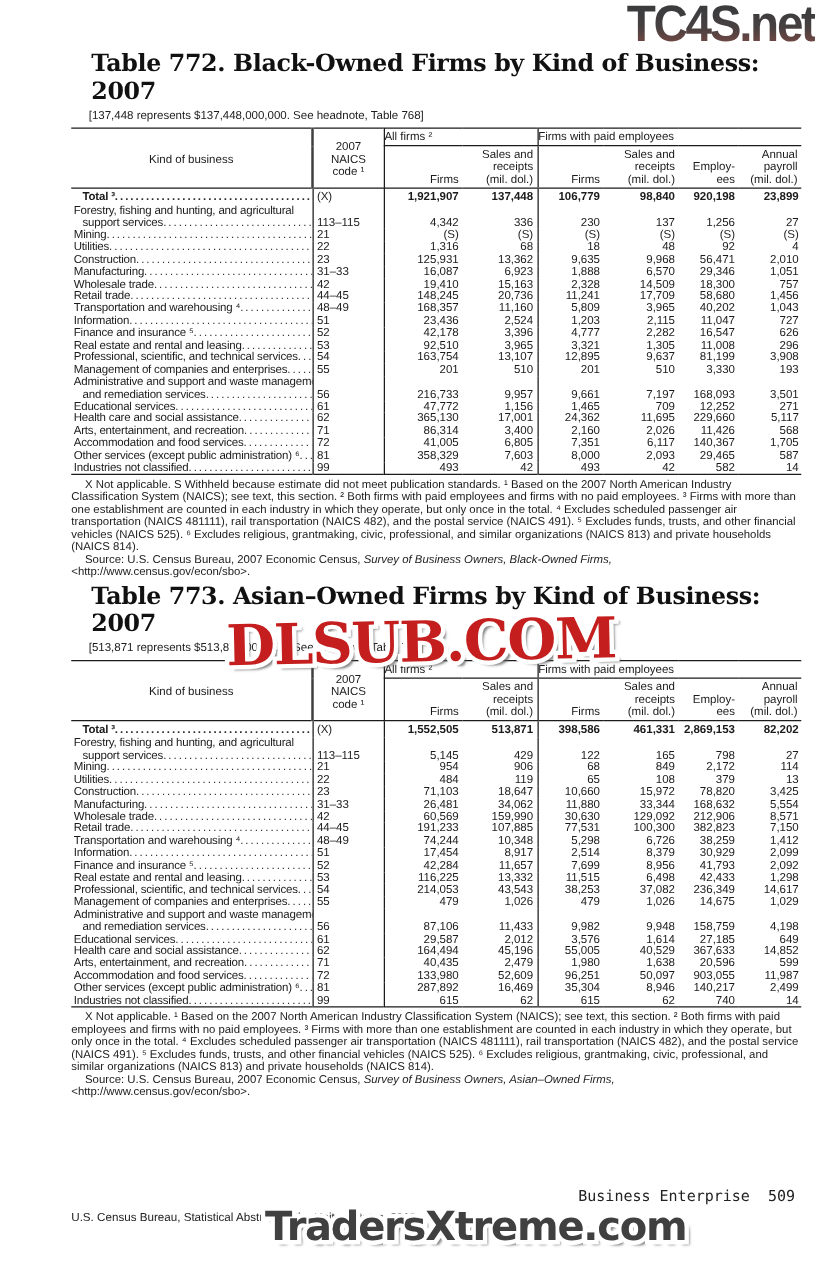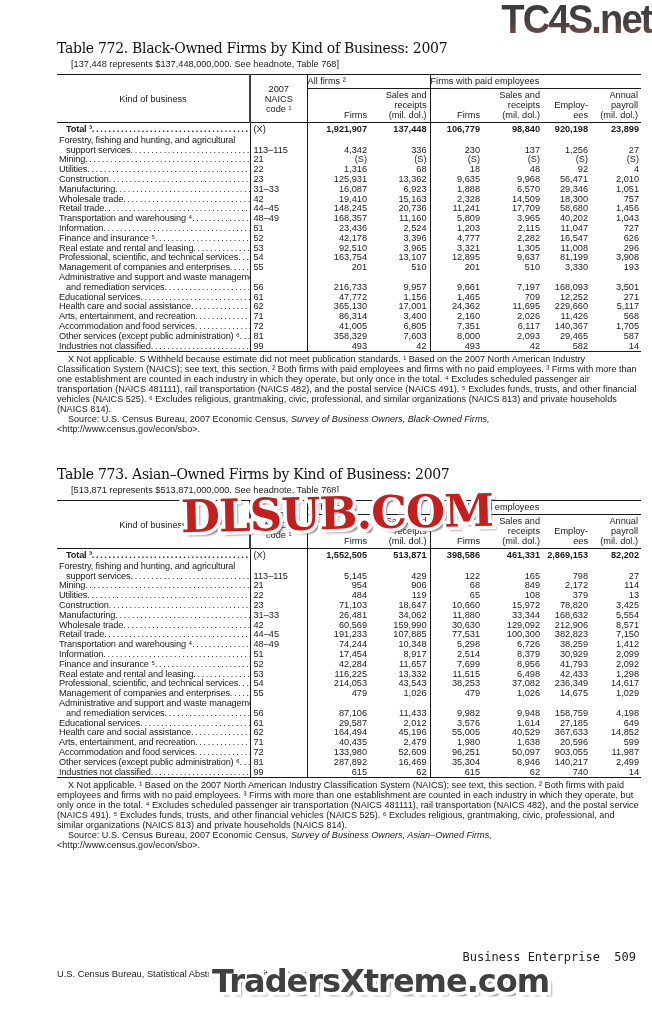--- a/index.html
+++ b/index.html
@@ -5,22 +5,22 @@
   html,body{margin:0;padding:0;}
   body{
     width:652px;height:1024px;position:relative;background:#ffffff;overflow:hidden;
     font-family:"Liberation Sans",sans-serif;color:#1b1b1b;
   }
   
   .sec{position:absolute;left:57px;width:584px;}
   .sec-772{top:40px;}
   .sec-773{top:466px;}
   .t-title{
-    font-family:"DejaVu Serif",serif;font-weight:normal;font-size:14px;
-    margin:0 0 3px 0;letter-spacing:-0.3px;color:#111;
+    font-family:"DejaVu Serif",serif;font-weight:bold;font-size:19px;
+    margin:0 0 3px 16px;letter-spacing:-0.3px;color:#111;
   }
   .headnote{font-size:9.2px;margin:0 0 5px 14px;}
   
   table{
     border-collapse:collapse;table-layout:fixed;width:584px;
     border-top:1.5px solid #1b1b1b;border-bottom:1.5px solid #1b1b1b;
     font-size:9.2px;
   }
   thead th{font-weight:normal;padding:1px 2px;font-size:9.2px;}
   .h-kind{text-align:center;vertical-align:middle;border-bottom:1.5px solid #1b1b1b;}

